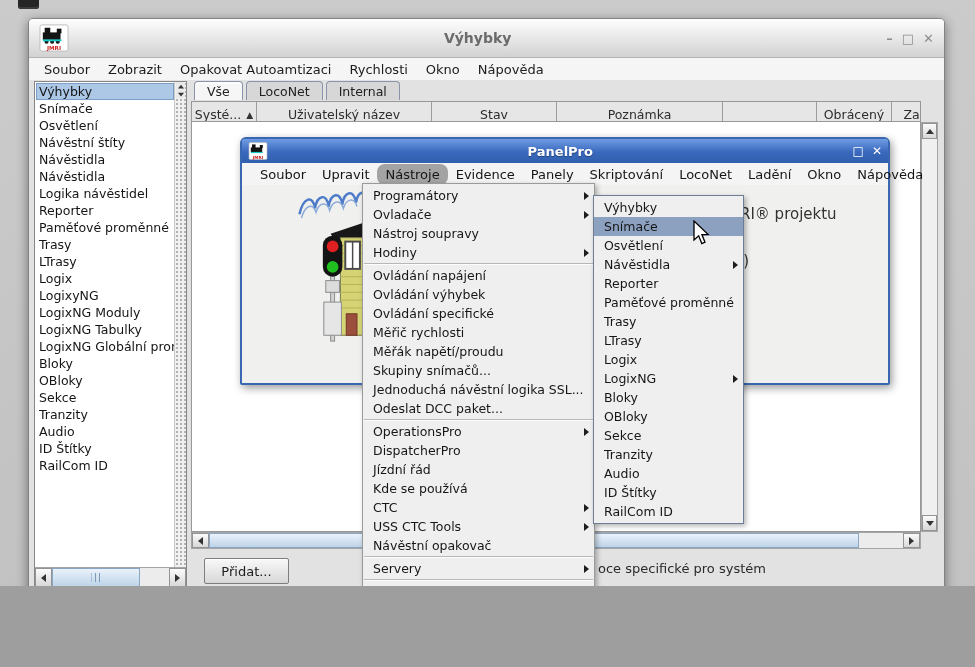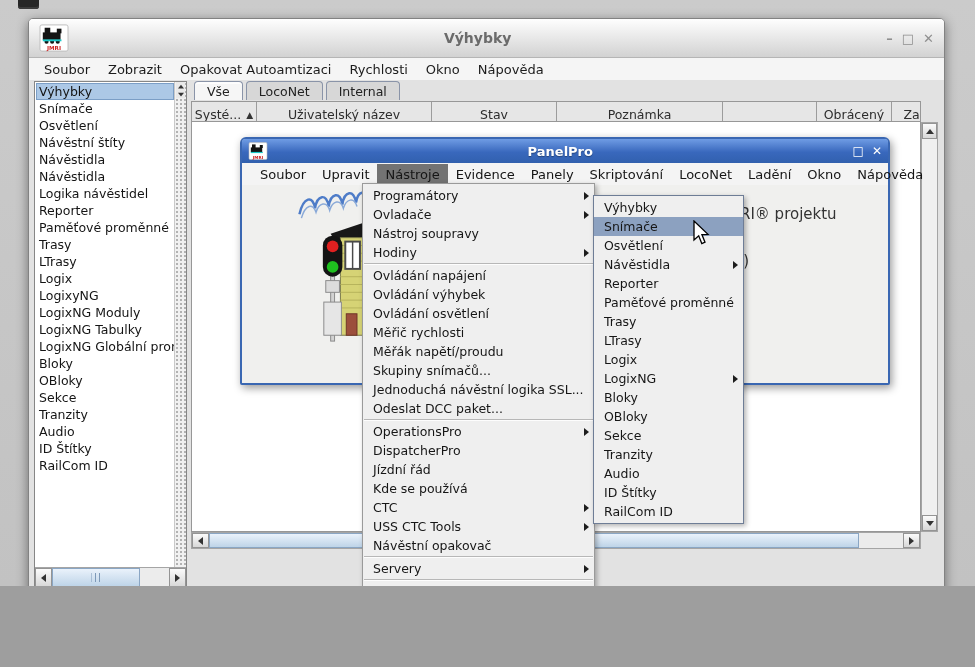--- a/index.html
+++ b/index.html
@@ -94,21 +94,21 @@
   .pp-win{position:absolute;left:240px;top:137px;width:650px;height:248px;z-index:2;
           background:#efefec;border:2px solid #3a67b2;border-radius:6px 6px 2px 2px;
           box-shadow:2px 3px 9px rgba(0,0,0,.4);box-sizing:border-box;}
   .pp-titlebar{height:24px;background:linear-gradient(#6f9ce4,#3968bd 55%,#3160ae);
                border-radius:3px 3px 0 0;display:flex;align-items:center;padding:0 6px;}
   .pp-title{flex:1;text-align:center;color:#fff;font-weight:bold;font-size:13px;text-shadow:0 1px 1px rgba(0,0,0,.35);}
   .pp-btns{display:flex;gap:8px;color:#fff;font-size:12px;font-weight:bold;}
   .pp-menubar{height:22px;background:#f4f4f4;border-bottom:1px solid #cacaca;
               display:flex;align-items:center;padding-left:10px;}
   .pp-menubar li{padding:3px 8px;font-size:13px;color:#161616;white-space:nowrap;}
-  .pp-menubar li.hl{background:#737373;}
+  .pp-menubar li.hl{background:#a3a3a3;border-radius:8px;}
   .pp-body{position:absolute;top:46px;left:0;right:0;bottom:0;background:#f0f0ee;overflow:hidden;}
   .frag{position:absolute;font-size:15px;color:#333;white-space:nowrap;}
   .frag1{left:498px;top:20px;}
   .frag2{left:493px;top:67px;}
 
   
   .menu{position:absolute;background:#efefef;border:1px solid #9a9a9a;padding:2px 0;
         box-shadow:2px 2px 5px rgba(0,0,0,.3);}
   .tools-menu{left:362px;top:183px;width:231px;z-index:3;}
   .sub-menu{left:593px;top:195px;width:149px;z-index:4;border-color:#6e7d96;}
@@ -240,20 +240,24 @@
           <span class="sbtn">
               <span class="tri-left"></span>
             </span>
           <span class="thumb"></span>
           <span class="track"></span>
           <span class="sbtn">
               <span class="tri-right"></span>
             </span>
         </div>
 
+        <div class="bottombar">
+          <button class="add-btn">Přidat...</button>
+          <span class="status-frag">oce specifické pro systém</span>
+        </div>
       </div>
     </div>
   </div>
 
   <div class="pp-win">
     <div class="pp-titlebar">
       <svg width="20" height="18" viewBox="0 0 32 30">
         <rect x="1" y="1" width="30" height="28" rx="2" fill="#ffffff" stroke="#bbbbbb"></rect>
         <rect x="4" y="9" width="19" height="8" fill="#141414"></rect>
         <rect x="6" y="4" width="6" height="6" fill="#141414"></rect>
@@ -323,21 +327,21 @@
       <li class="msep"></li>
       <li class="mi">
         <span>Ovládání napájení</span>
         
       </li>
       <li class="mi">
         <span>Ovládání výhybek</span>
         
       </li>
       <li class="mi">
-        <span>Ovládání osvětlení</span>
+        <span>Ovládání specifické</span>
         
       </li>
       <li class="mi">
         <span>Měřič rychlosti</span>
         
       </li>
       <li class="mi">
         <span>Měřák napětí/proudu</span>
         
       </li>

